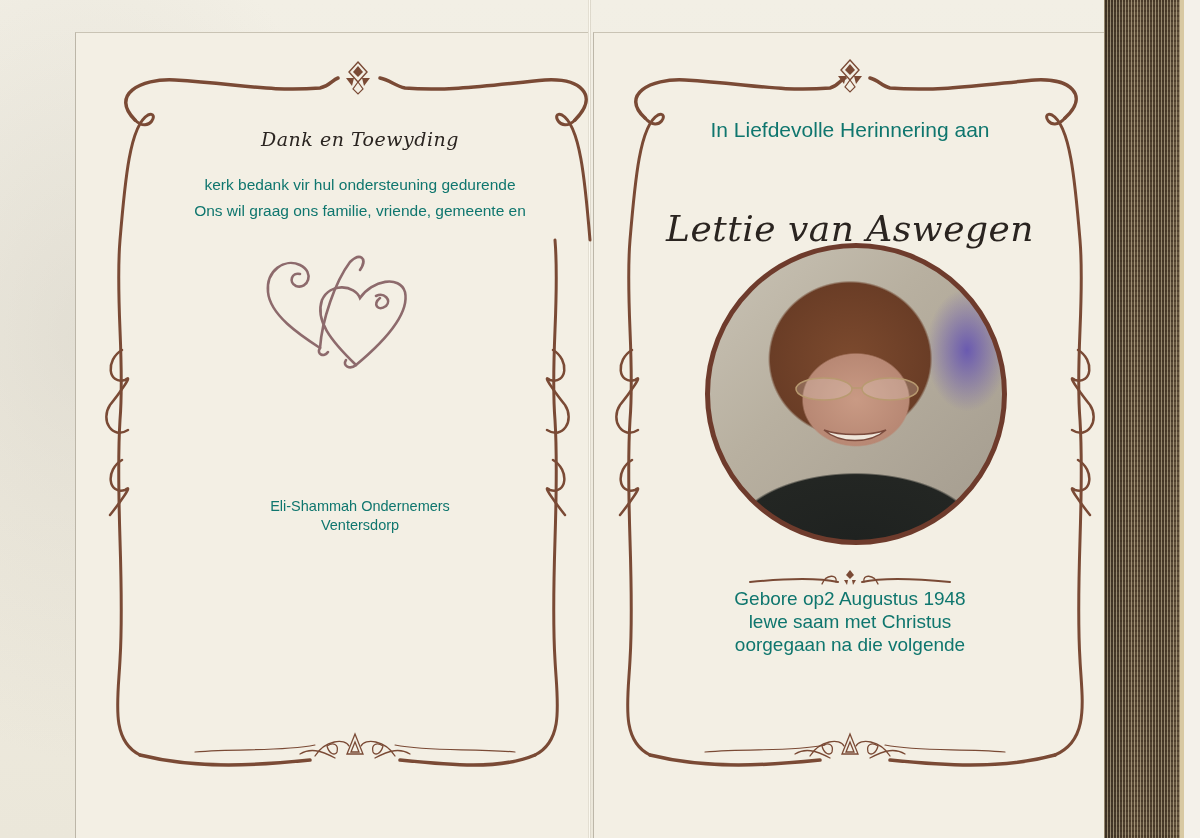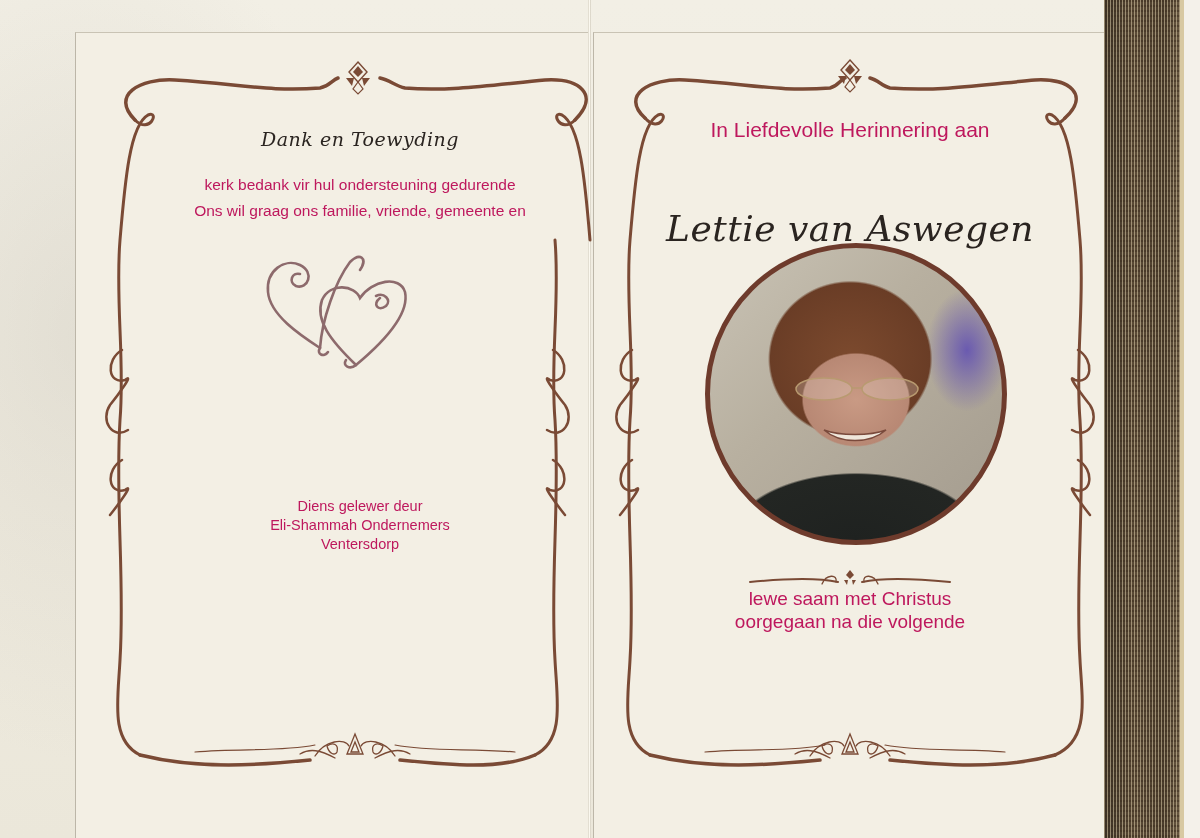--- a/index.html
+++ b/index.html
@@ -30,21 +30,21 @@
     background:
       repeating-linear-gradient(90deg, rgba(220,205,170,0.55) 0px, rgba(220,205,170,0.55) 1px, rgba(0,0,0,0) 1px, rgba(0,0,0,0) 3px),
       repeating-linear-gradient(180deg, rgba(60,45,30,0.5) 0px, rgba(60,45,30,0.5) 2px, rgba(0,0,0,0) 2px, rgba(0,0,0,0) 5px),
       linear-gradient(90deg, #3b3024, #5a4a36 40%, #4a3c2c 80%, #6b5a42);
   }
   .ribbon-edge { position: absolute; left: 1180px; top: 0; width: 4px; height: 838px; background: #d8c9a2; }
   .right-strip { position: absolute; left: 1184px; top: 0; width: 16px; height: 838px; background: #f4f1ea; }
 
   svg.frame { position: absolute; left: 0; top: 0; }
 
-  .text { position: absolute; text-align: center; color: #be185d; }
+  .text { position: absolute; text-align: center; color: #0f766e; }
   .script {
     font-family: "DejaVu Serif", "Liberation Serif", serif;
     font-style: italic; color: #2a2420;
   }
   .left-heading { left: 170px; top: 128px; width: 380px; font-size: 19px; letter-spacing: 0.5px; font-style: italic; }
   .left-body { left: 170px; top: 172px; width: 380px; font-size: 15.5px; line-height: 26px; }
   .credit { left: 230px; top: 497px; width: 260px; font-size: 14.5px; line-height: 19px; }
   .right-heading { left: 645px; top: 118px; width: 410px; font-size: 21px; }
   .name { left: 640px; top: 188px; width: 420px; font-size: 36px; letter-spacing: 0.5px; margin-top: 20px; }
   .dates { left: 660px; top: 587px; width: 380px; font-size: 19px; line-height: 23px; }
@@ -165,35 +165,35 @@
     <path d="M320 348 C 316 354, 324 358, 328 352"></path>
   </g>
 </svg>
 
 <div class="text script left-heading">Dank en Toewyding</div>
 <div class="text left-body">
   <div>kerk bedank vir hul ondersteuning gedurende</div>
   <div>Ons wil graag ons familie, vriende, gemeente en</div>
 </div>
 <div class="text credit">
-  <div>Diens gelewer deur</div>
   <div>Eli-Shammah Ondernemers</div>
   <div>Ventersdorp</div>
 </div>
 
 <div class="text right-heading">In Liefdevolle Herinnering aan</div>
 <div class="text script name">Lettie van Aswegen</div>
 
 <div class="portrait">
   <svg class="glasses" viewBox="0 0 130 26">
     <ellipse cx="32" cy="13" rx="28" ry="11" fill="rgba(230,220,210,0.25)" stroke="#b89a70" stroke-width="1.5"></ellipse>
     <ellipse cx="98" cy="13" rx="28" ry="11" fill="rgba(230,220,210,0.25)" stroke="#b89a70" stroke-width="1.5"></ellipse>
     <path d="M60 12 L 70 12" stroke="#b89a70" stroke-width="1.5"></path>
   </svg>
   <svg style="position:absolute;left:110px;top:178px;width:70px;height:22px" viewBox="0 0 70 22">
     <path d="M4 4 C 20 18, 50 18, 66 4 C 50 10, 20 10, 4 4 Z" fill="#efe6da" stroke="#7a4a3c" stroke-width="1.5"></path>
   </svg>
 </div>
 
 <div class="text dates">
+  <div>Gebore op2 Augustus 1948</div>
   <div>lewe saam met Christus</div>
   <div>oorgegaan na die volgende</div>
 </div>
 
 </body></html>

